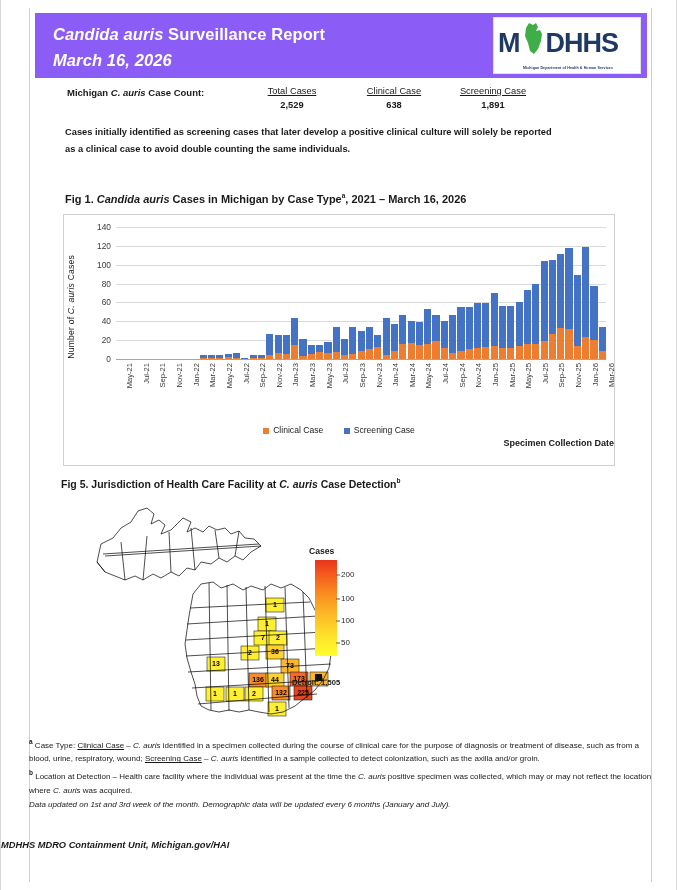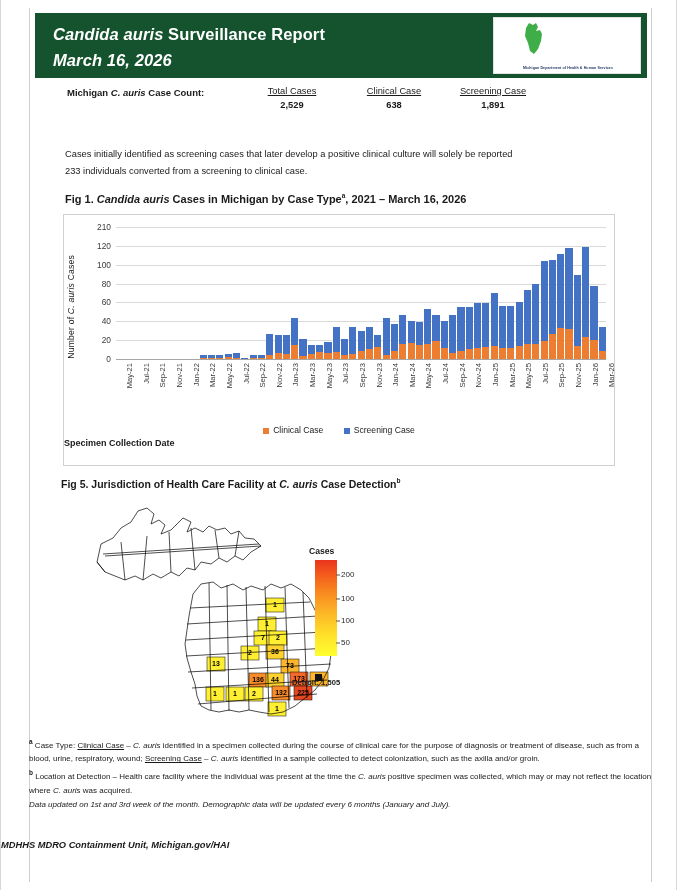--- a/index.html
+++ b/index.html
@@ -15,21 +15,21 @@
     border-left:1px solid #d8d8d8;
     border-right:1px solid #d8d8d8;
     box-sizing:border-box;
   }
   .page::before{content:"";position:absolute;left:28px;top:8px;bottom:8px;width:1px;background:#cfcfcf;}
   .page::after{content:"";position:absolute;right:24px;top:8px;bottom:8px;width:1px;background:#cfcfcf;}
 
   
   .banner{
     position:absolute;left:34px;top:13px;width:612px;height:65px;
-    background:#14532d;
+    background:#8b5cf6;
   }
   .banner-title{
     position:absolute;left:18px;top:9px;
     color:#ffffff;font-weight:bold;font-style:italic;font-size:16.5px;
     letter-spacing:.1px;line-height:1.55;white-space:nowrap;
   }
   .banner-title .roman{font-style:normal;}
   .logo{
     position:absolute;right:6px;top:4px;width:148px;height:57px;
     background:#ffffff;border:1px solid #e3e3e3;box-sizing:border-box;
@@ -59,22 +59,22 @@
   .count-label em{font-style:italic;}
   .count-col{position:absolute;top:0;text-align:center;}
   .count-col .hd{font-size:9.3px;text-decoration:underline;white-space:nowrap;}
   .count-col .vl{font-size:9.3px;font-weight:bold;margin-top:4px;}
   .c1{left:211px;width:92px;}
   .c2{left:318px;width:82px;}
   .c3{left:412px;width:92px;}
 
   
   .intro{
-    position:absolute;left:64px;top:146px;width:580px;
-    font-size:9.3px;line-height:1.78;
+    position:absolute;left:64px;top:124px;width:580px;
+    font-size:9.3px;line-height:1.78;font-weight:bold;
   }
   .fig1-title{
     position:absolute;left:64px;top:192px;width:580px;
     font-size:11px;font-weight:bold;
   }
   .fig1-title em{font-style:italic;}
   sup{font-size:6.5px;vertical-align:super;font-weight:bold;}
 
   
   .chart-box{
@@ -122,21 +122,21 @@
     writing-mode:vertical-rl;transform:rotate(180deg) translateX(-50%);
     transform-origin:center;
     font-size:7.6px;color:#3a3a3a;white-space:nowrap;
   }
   .legend{
     position:absolute;left:0;right:0;top:210px;text-align:center;font-size:8.6px;
   }
   .legend .item{display:inline-block;margin:0 9px;}
   .sw{display:inline-block;width:6px;height:6px;vertical-align:middle;margin-right:4px;}
   .x-title{
-    position:absolute;left:0;right:0;top:223px;text-align:left;
+    position:absolute;left:0;right:0;top:223px;text-align:right;
     font-size:9px;font-weight:bold;
   }
 
   
   .fig2-title{
     position:absolute;left:60px;top:477px;font-size:10.5px;font-weight:bold;
   }
   .fig2-title em{font-style:italic;}
   .map-area{position:absolute;left:60px;top:498px;width:560px;height:230px;}
   .map-svg{position:absolute;left:30px;top:0;}
@@ -174,20 +174,21 @@
 <body>
 
 <div class="page">
 
   <div class="banner">
     <div class="banner-title">
       <div><em>Candida auris</em><span class="roman"> Surveillance Report</span></div>
       <div>March 16, 2026</div>
     </div>
     <div class="logo">
+      <div class="logo-word">M&nbsp;&nbsp;&nbsp;&nbsp;DHHS</div>
       <svg class="logo-mitten" viewBox="0 0 24 34">
         <path d="M4 7 L7 2 L11 4 L14 2 L16 6 L14 10 L18 9 L20 13 L19 20 L16 28 L12 33 L8 30 L6 22 L3 15 Z" fill="#3fae49"></path>
       </svg>
       <div class="logo-sub">Michigan Department of Health &amp; Human Services</div>
     </div>
   </div>
 
   <div class="count-row">
     <div class="count-label"><span>Michigan </span><em>C. auris</em><span> Case Count:</span></div>
     <div class="count-col c1">
@@ -199,21 +200,21 @@
       <div class="vl">638</div>
     </div>
     <div class="count-col c3">
       <div class="hd">Screening Case</div>
       <div class="vl">1,891</div>
     </div>
   </div>
 
   <div class="intro">
     <div>Cases initially identified as screening cases that later develop a positive clinical culture will solely be reported</div>
-    <div>233 individuals converted from a screening to clinical case.</div>
+    <div>as a clinical case to avoid double counting the same individuals.</div>
   </div>
 
   <div class="fig1-title"><span>Fig 1. </span><em>Candida auris</em><span> Cases in Michigan by Case Type</span><sup>a</sup><span>, 2021 – March 16, 2026</span></div>
 
   <div class="chart-box">
     <div class="y-title">Number of <em>C. auris</em> Cases</div>
     <div class="plot">
       <div class="gridlines" id="gridlines">
           <div class="gl" style="top: 100%;"></div>
           <div class="ylab" style="top: 100%;">0</div>
@@ -223,21 +224,21 @@
           <div class="ylab" style="top: 71.4286%;">40</div>
           <div class="gl" style="top: 57.1429%;"></div>
           <div class="ylab" style="top: 57.1429%;">60</div>
           <div class="gl" style="top: 42.8571%;"></div>
           <div class="ylab" style="top: 42.8571%;">80</div>
           <div class="gl" style="top: 28.5714%;"></div>
           <div class="ylab" style="top: 28.5714%;">100</div>
           <div class="gl" style="top: 14.2857%;"></div>
           <div class="ylab" style="top: 14.2857%;">120</div>
           <div class="gl" style="top: 0%;"></div>
-          <div class="ylab" style="top: 0%;">210</div>
+          <div class="ylab" style="top: 0%;">140</div>
         </div>
       <div class="bars" id="bars">
           <div class="bar">
             <div class="seg-s" style="background: rgb(68, 114, 196); height: 0%;"></div>
             <div class="seg-c" style="background: rgb(237, 125, 49); height: 0%;"></div>
           </div>
           <div class="bar">
             <div class="seg-s" style="background: rgb(68, 114, 196); height: 0%;"></div>
             <div class="seg-c" style="background: rgb(237, 125, 49); height: 0%;"></div>
           </div>

